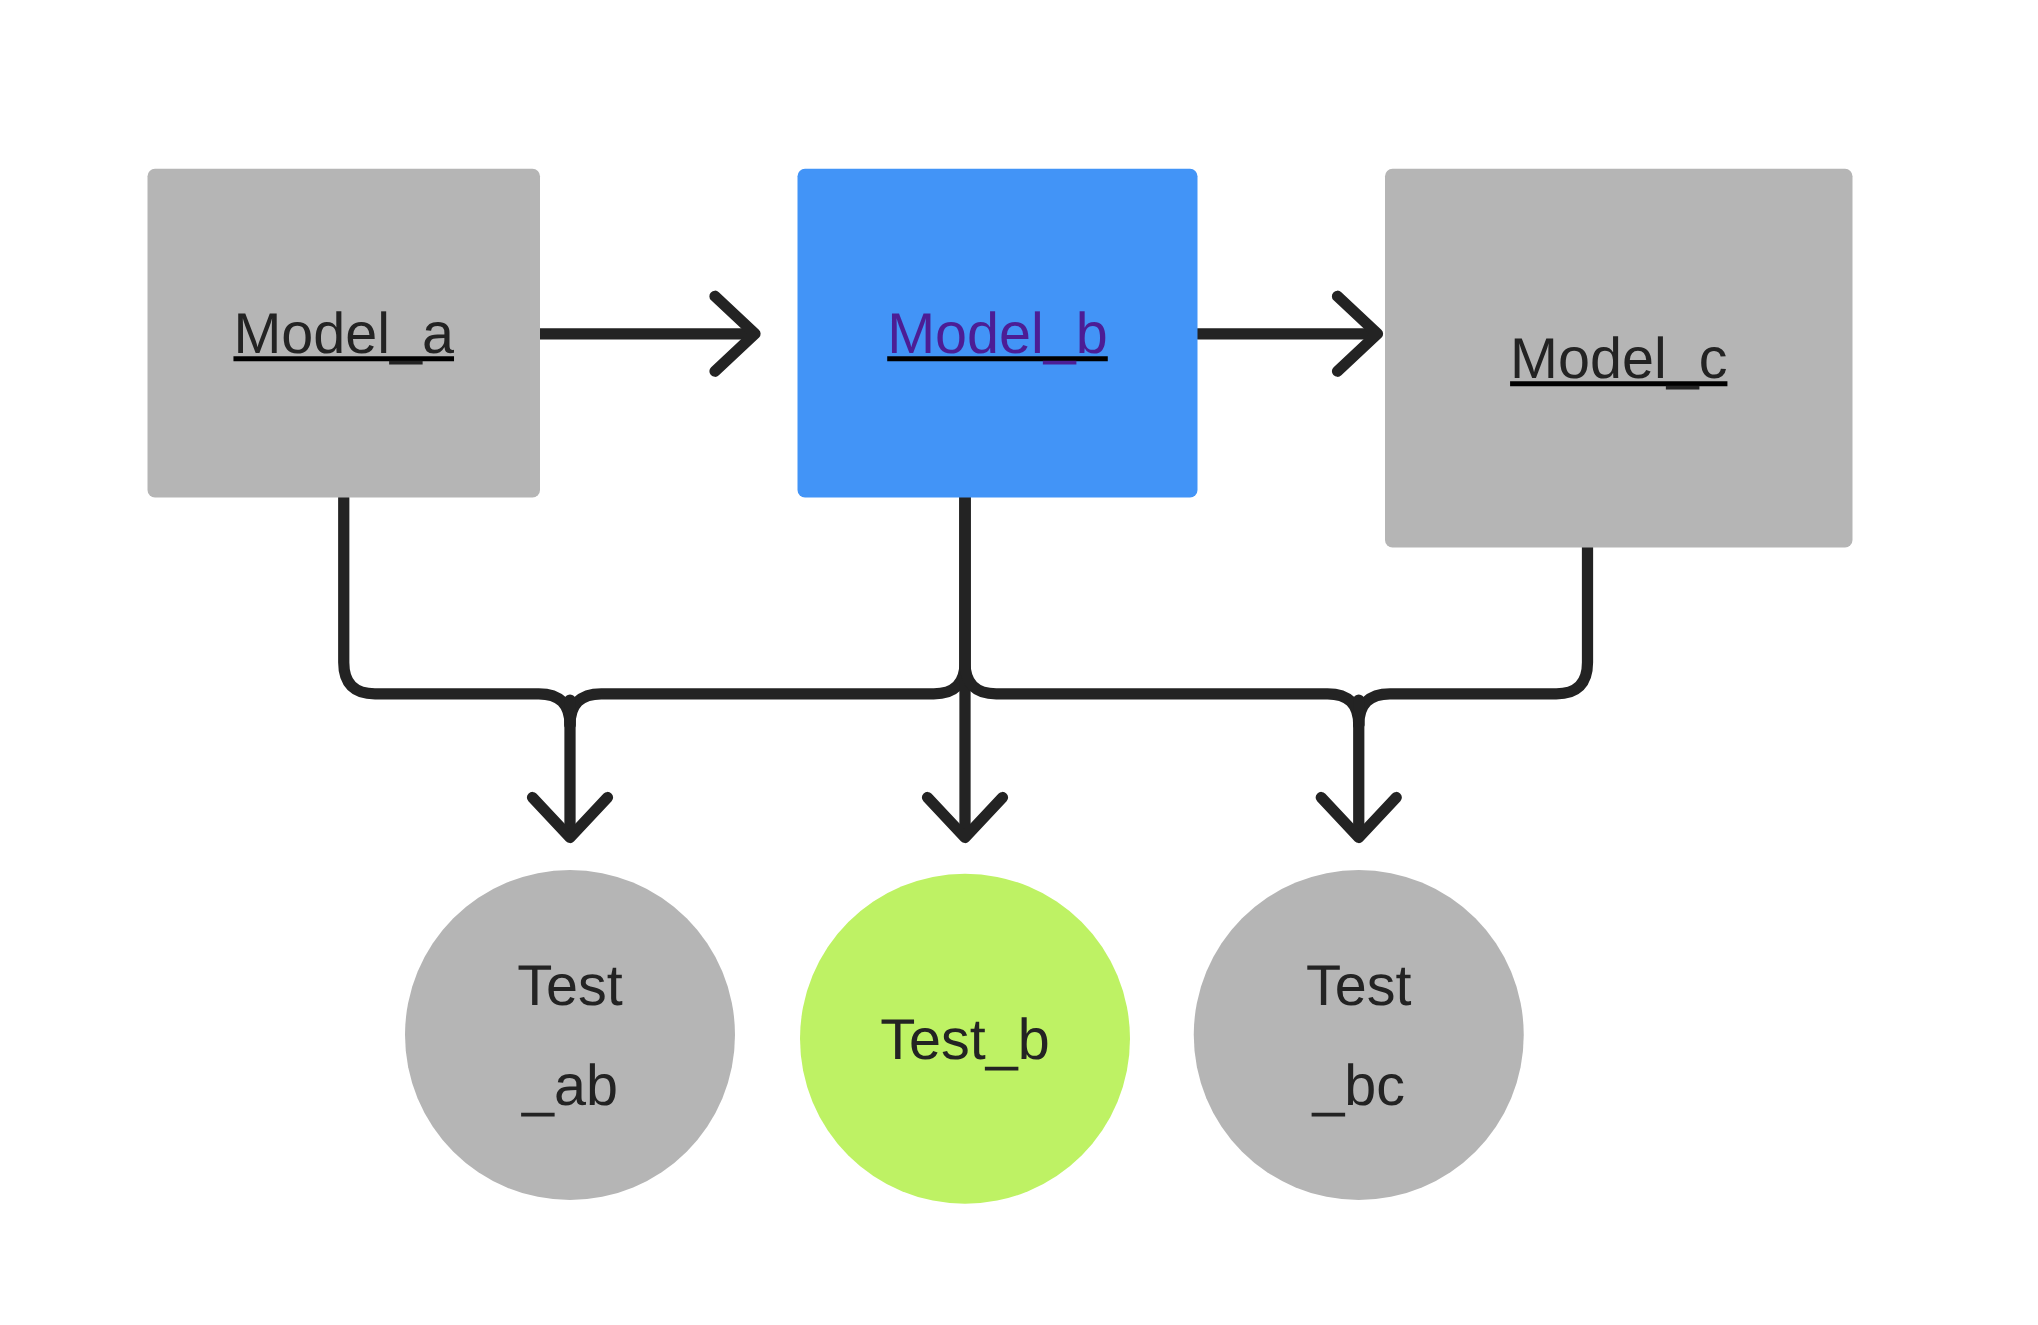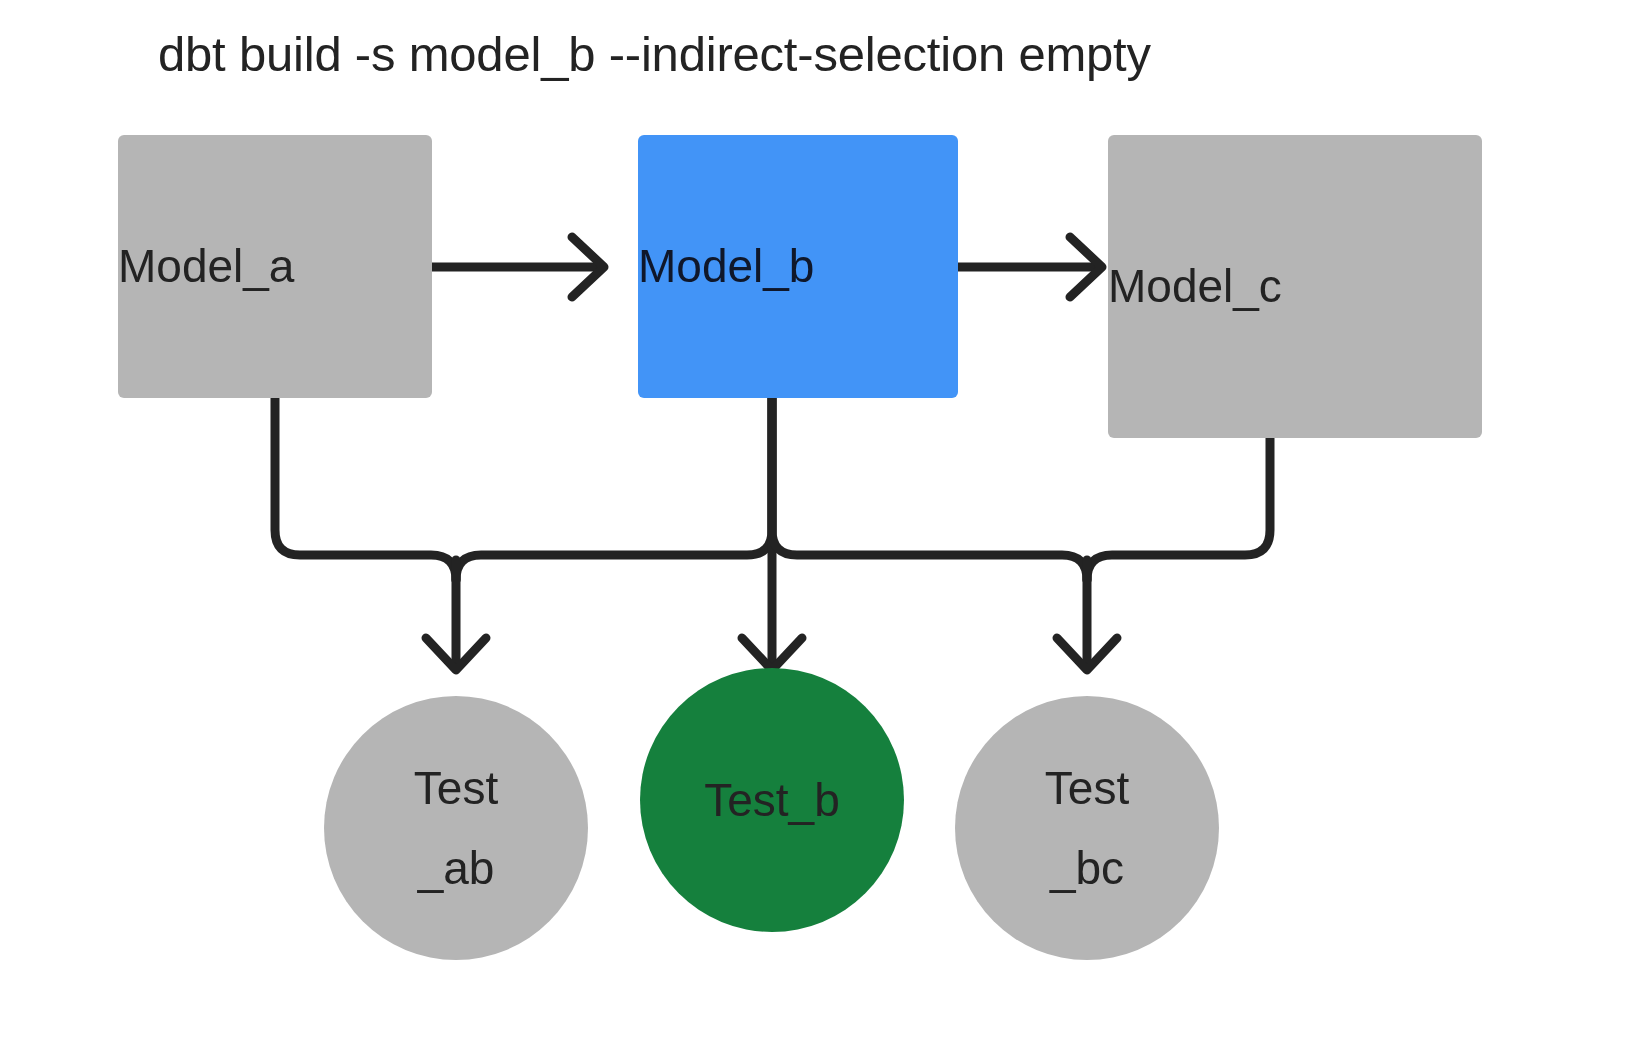--- a/index.html
+++ b/index.html
@@ -26,22 +26,23 @@
     color: #232323;
     letter-spacing: -0.2px;
     white-space: nowrap;
     line-height: 1.1;
   }
   .node-box {
     position: absolute;
     border-radius: 6px;
     display: flex;
     align-items: center;
-    justify-content: flex-start;
+    justify-content: center;
     box-sizing: border-box;
+    text-decoration: underline;
   }
   .node-box .node-label {
     font-size: 46px;
     font-weight: 400;
     line-height: 1.05;
     text-align: center;
     white-space: pre-line;
   }
   .node-circle {
     position: absolute;
@@ -66,21 +67,20 @@
     width: 1630px;
     height: 1060px;
     pointer-events: none;
   }
 </style>
 </head>
 <body>
 
 <div id="canvas" style="background: rgb(255, 255, 255);">
 
-  <div id="diagram-title" style="color: rgb(35, 35, 35);">dbt build -s model_b --indirect-selection empty</div>
 
   <svg id="edge-layer" viewBox="0 0 1630 1060" xmlns="http://www.w3.org/2000/svg">
     <g fill="none" stroke="#232323" stroke-width="9" stroke-linecap="round" stroke-linejoin="round">
 
       <g>
         <path d="M 432 267 L 600 267"></path>
         <polyline points="572,237 604,267 572,297"></polyline>
       </g>
 
       <g>
@@ -119,33 +119,33 @@
         <polyline points="1057,638 1087,670 1117,638"></polyline>
       </g>
     </g>
   </svg>
 
   <div class="node-box" id="node-model_a" style="left: 118px; top: 135px; width: 314px; height: 263px; background: rgb(181, 181, 181);">
     <span class="node-label" style="color: rgb(35, 35, 35);">Model_a</span>
   </div>
 
   <div class="node-box" id="node-model_b" style="left: 638px; top: 135px; width: 320px; height: 263px; background: rgb(66, 148, 247);">
-    <span class="node-label" style="color: #0f172a;">Model_b</span>
+    <span class="node-label" style="color: #4c1d95;">Model_b</span>
   </div>
 
   <div class="node-box" id="node-model_c" style="left: 1108px; top: 135px; width: 374px; height: 303px; background: rgb(181, 181, 181);">
     <span class="node-label" style="color: rgb(35, 35, 35);">Model_c</span>
   </div>
 
   <div class="node-circle" id="node-test_ab" style="left: 324px; top: 696px; width: 264px; height: 264px; background: rgb(181, 181, 181);">
     <span class="node-label">Test
 _ab</span>
   </div>
 
-  <div class="node-circle" id="node-test_b" style="left: 640px; top: 668px; width: 264px; height: 264px; background: #15803d;">
+  <div class="node-circle" id="node-test_b" style="left: 640px; top: 699px; width: 264px; height: 264px; background: #bef264;">
     <span class="node-label">Test_b</span>
   </div>
 
   <div class="node-circle" id="node-test_bc" style="left: 955px; top: 696px; width: 264px; height: 264px; background: rgb(181, 181, 181);">
     <span class="node-label">Test
 _bc</span>
   </div>
 
 </div>
 

